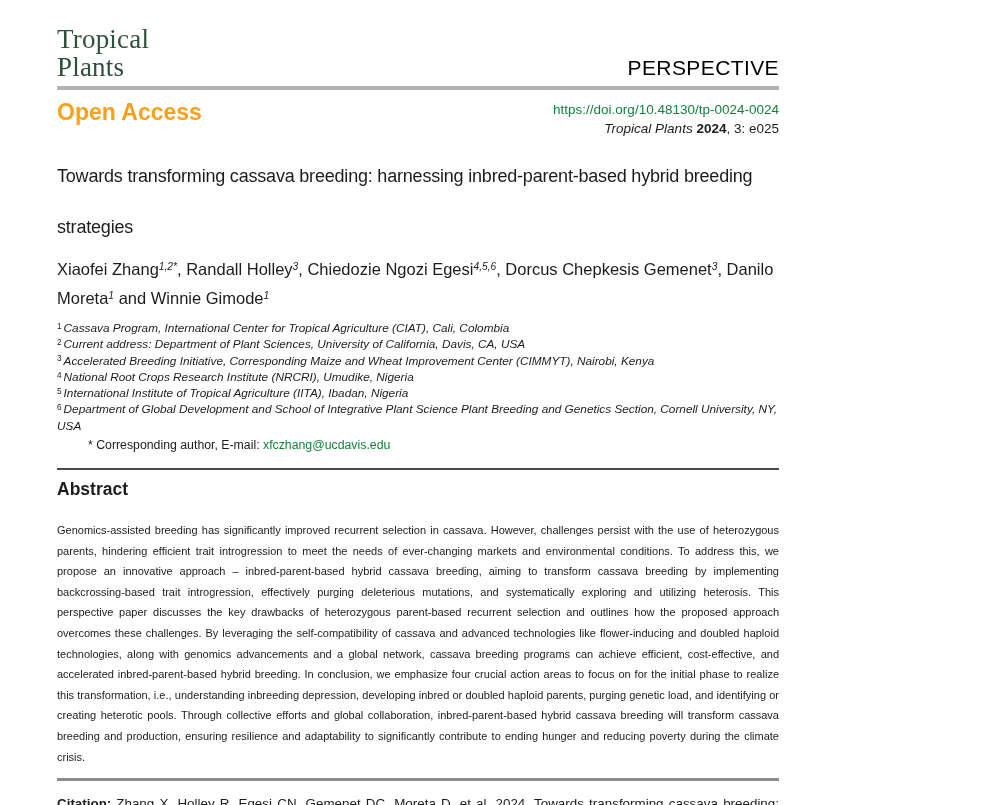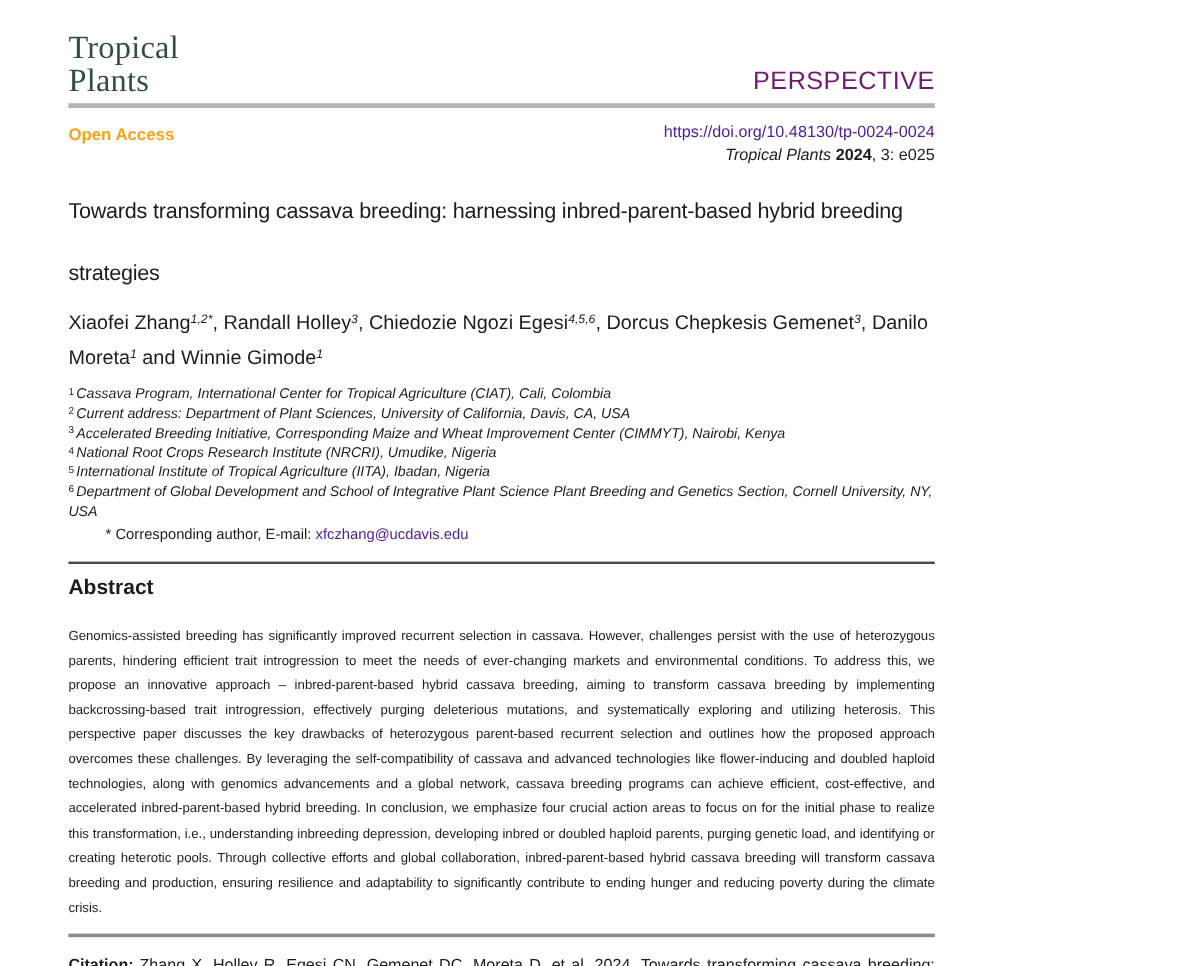--- a/index.html
+++ b/index.html
@@ -17,32 +17,32 @@
   
   .masthead { display: flex; justify-content: space-between; align-items: flex-end; }
   .journal-logo {
     font-family: "Liberation Serif", "DejaVu Serif", serif;
     color: #30503d;
     font-size: 27px;
     line-height: 28px;
     letter-spacing: 0.2px;
   }
   .article-type {
-    color: #701a75;
+    color: #000000;
     font-size: 21px;
     letter-spacing: 0.4px;
     padding-bottom: 1px;
   }
   .header-rule { height: 4px; background: #b3b3b3; margin-top: 5px; }
 
   
   .access-row { display: flex; justify-content: space-between; align-items: flex-start; margin-top: 10px; }
-  .open-access { color: #f9a11b; font-weight: bold; font-size: 14px; line-height: 24px; }
+  .open-access { color: #f9a11b; font-weight: bold; font-size: 23px; line-height: 24px; }
   .ref-block { text-align: right; font-size: 13.5px; line-height: 19px; }
-  .doi-link, .email-link, .citation-doi-link { color: #4c1d95; text-decoration: none; }
+  .doi-link, .email-link, .citation-doi-link { color: #15803d; text-decoration: none; }
   .journal-ref-name { font-style: italic; }
   .journal-ref-year { font-weight: bold; }
 
   
   .paper-title {
     font-size: 18px;
     font-weight: normal;
     line-height: 51px;
     margin-top: 13px;
     letter-spacing: -0.2px;

